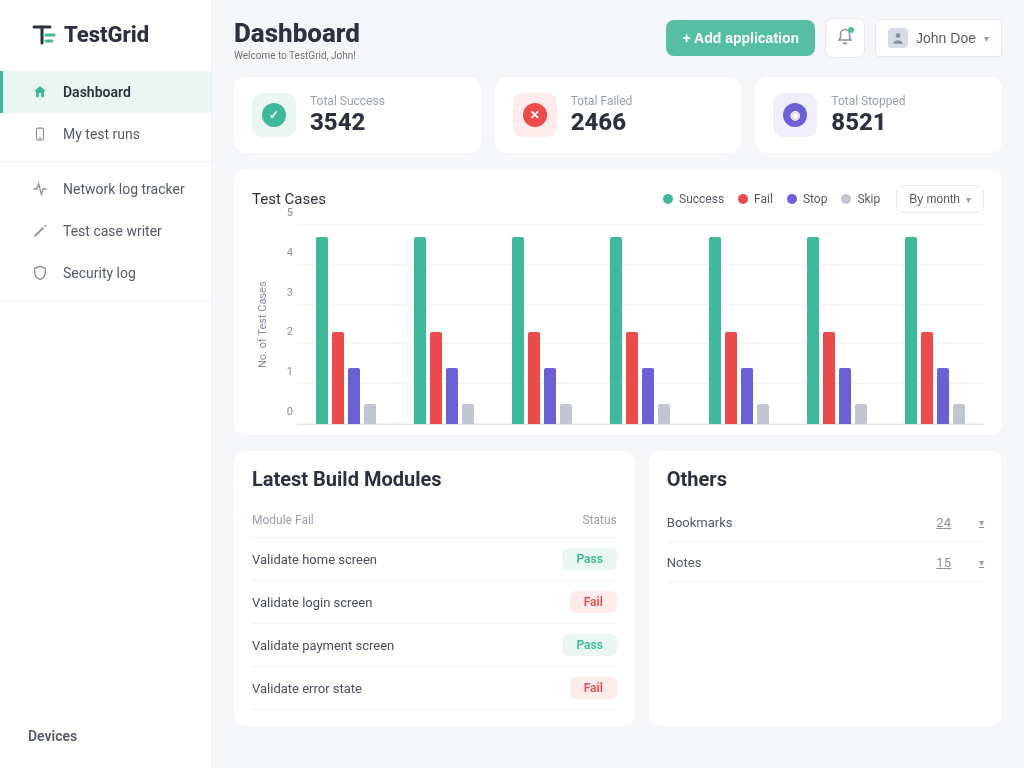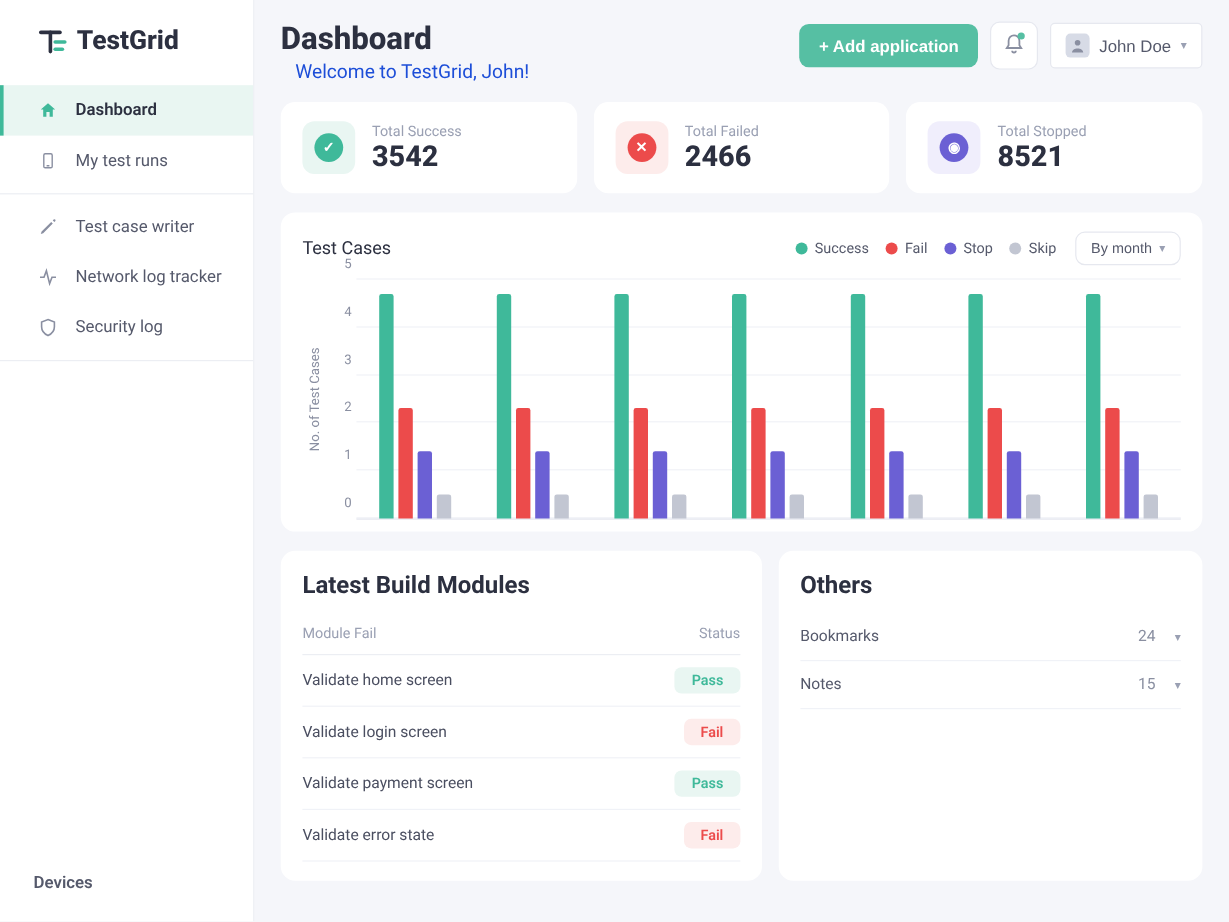--- a/index.html
+++ b/index.html
@@ -68,21 +68,21 @@
     padding: 18px 22px;
     overflow: auto;
   }
   .header-row {
     display: flex;
     align-items: flex-start;
     justify-content: space-between;
     margin-bottom: 16px;
   }
   .page-title h1 { font-size: 26px; font-weight: 800; color: #2c3040; }
-  .page-title p { font-size: 16px; color: #1d4ed8; margin-top: 2px; margin-left: 12px; }
+  .page-title p { font-size: 10px; color: #737373; margin-top: 2px; }
   .header-actions { display: flex; align-items: center; gap: 10px; }
   .btn-primary {
     background: #56bfa3;
     color: #fff;
     border: none;
     border-radius: 8px;
     padding: 10px 16px;
     font-size: 14px;
     font-weight: 700;
     cursor: pointer;
@@ -267,21 +267,21 @@
   .status-badge.fail { background: #fdeceb; color: #ec4b4b; }
 
   .others-row {
     display: flex; justify-content: space-between; align-items: center;
     padding: 12px 0;
     border-bottom: 1px solid #f0f2f7;
     font-size: 13px;
     color: #55596b;
     cursor: pointer;
   }
-  .others-row .right { display: flex; align-items: center; gap: 16px; color: #8a8fa1; }
+  .others-row .right { display: flex; align-items: center; gap: 28px; color: #8a8fa1; text-decoration: underline; }
 
   .chev { font-size: 10px; color: #9aa0b3; }
 </style>
 </head>
 <body>
 
 <aside class="sidebar">
   <div class="logo">
     <span class="logo-mark">
       <svg viewBox="0 0 24 24" fill="none">
@@ -310,33 +310,33 @@
             <line x1="10" y1="19" x2="14" y2="19"></line>
           </svg>
       </span>
       <span>My test runs</span>
     </div>
   </div>
 
   <div class="nav-section">
     <div class="nav-item">
       <span class="icon">
+        <svg width="16" height="16" viewBox="0 0 24 24" fill="none" stroke="currentColor" stroke-width="2">
+            <polyline points="2 12 7 12 10 4 14 20 17 12 22 12"></polyline>
+          </svg>
+      </span>
+      <span>Network log tracker</span>
+    </div>
+    <div class="nav-item">
+      <span class="icon">
         <svg width="16" height="16" viewBox="0 0 24 24" fill="currentColor">
             <path d="M3 21l3-1 12-12-2-2L4 18l-1 3zM18 4l2 2 1-1a1.4 1.4 0 0 0-2-2l-1 1z"></path>
           </svg>
       </span>
       <span>Test case writer</span>
-    </div>
-    <div class="nav-item">
-      <span class="icon">
-        <svg width="16" height="16" viewBox="0 0 24 24" fill="none" stroke="currentColor" stroke-width="2">
-            <polyline points="2 12 7 12 10 4 14 20 17 12 22 12"></polyline>
-          </svg>
-      </span>
-      <span>Network log tracker</span>
     </div>
     <div class="nav-item">
       <span class="icon">
         <svg width="16" height="16" viewBox="0 0 24 24" fill="none" stroke="currentColor" stroke-width="2">
             <path d="M12 2l8 3v6c0 5-3.5 9-8 11-4.5-2-8-6-8-11V5l8-3z"></path>
           </svg>
       </span>
       <span>Security log</span>
     </div>
   </div>

